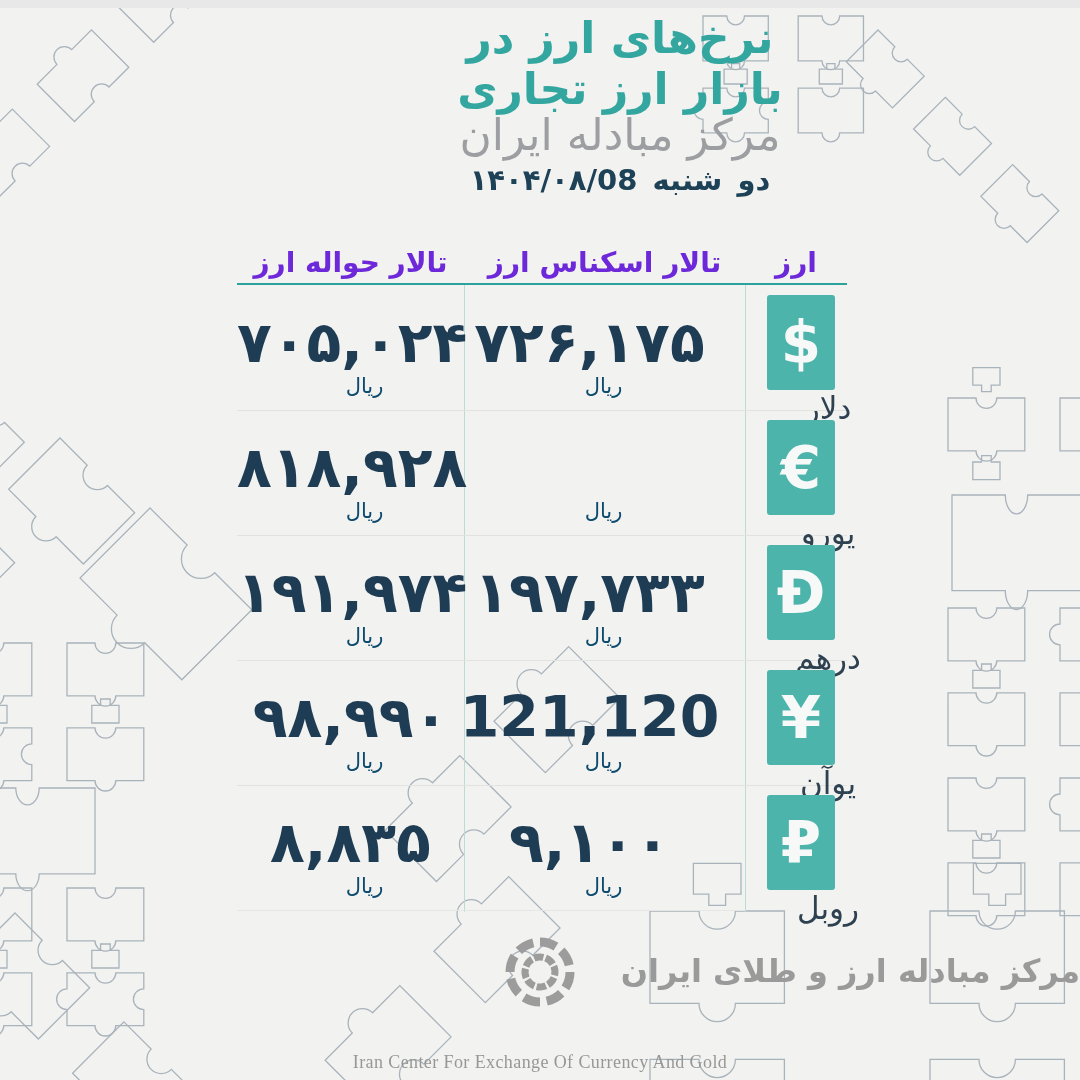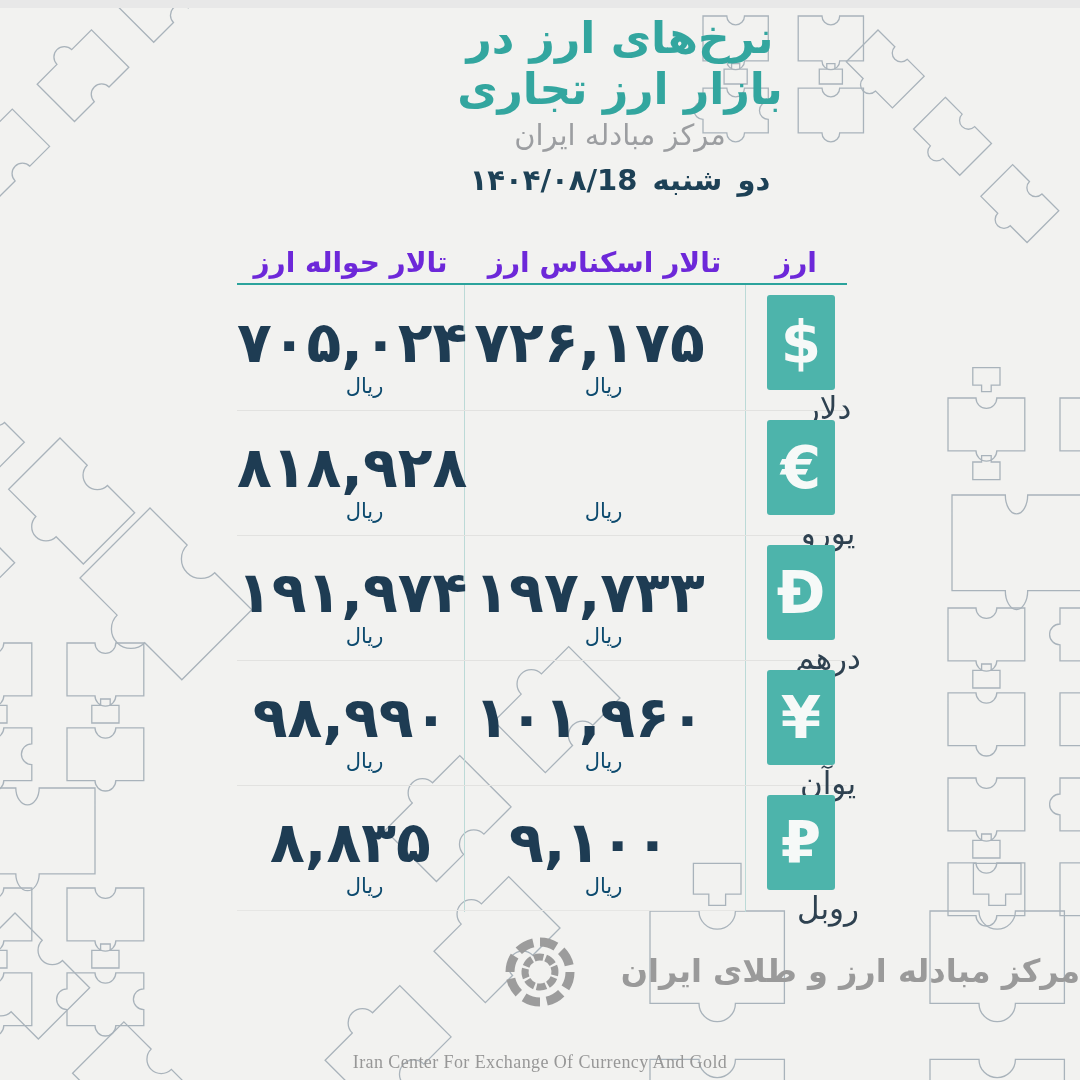--- a/index.html
+++ b/index.html
@@ -6,21 +6,21 @@
   .canvas{
     position:relative;width:1080px;height:1080px;overflow:hidden;
     background:#f2f2f0;
     font-family:"DejaVu Sans",sans-serif;
     margin-top:8px;
   }
   #bg-pattern{position:absolute;left:0;top:0;z-index:0;}
   
   .header{position:absolute;left:380px;top:4px;width:480px;text-align:center;direction:rtl;z-index:2;}
   .title-line{font-size:44px;font-weight:bold;color:#33a69f;line-height:51px;}
-  .subtitle{font-size:29px;color:#9c9ea1;line-height:40px;margin-top:1px;}
+  .subtitle{font-size:44px;color:#9c9ea1;line-height:40px;margin-top:1px;}
   .date-line{font-size:29px;font-weight:bold;color:#1d4156;line-height:36px;margin-top:7px;word-spacing:5px;}
   
   .rate-table{position:absolute;left:237px;top:218px;width:610px;height:688px;direction:rtl;z-index:2;}
   .hcell{position:absolute;top:20px;font-size:28px;font-weight:bold;color:#6d28d9;text-align:center;}
   .h-transfer{left:0;width:227px;}
   .h-banknote{left:227px;width:281px;}
   .h-currency{left:508px;width:102px;}
   .header-underline{position:absolute;left:0;top:57px;width:610px;height:2px;background:#2ba39c;}
   .vdiv{position:absolute;top:59px;height:627px;width:1px;background:#bcdad7;}
   .vdiv1{left:227px;} .vdiv2{left:508px;}
@@ -169,21 +169,21 @@
         <use href="#pp" x="0" y="106"></use>
           <use href="#pp" x="200" y="106"></use>
       </g>
     </g>
   </svg>
 
   <div class="header">
     <div class="title-line">نرخ‌های ارز در</div>
     <div class="title-line">بازار ارز تجاری</div>
     <div class="subtitle">مرکز مبادله ایران</div>
-    <div class="date-line">دو شنبه ۱۴۰۴/۰۸/18</div>
+    <div class="date-line">دو شنبه ۱۴۰۴/۰۸/08</div>
   </div>
 
   <div class="rate-table">
     <div class="hcell h-transfer">تالار حواله ارز</div>
     <div class="hcell h-banknote">تالار اسکناس ارز</div>
     <div class="hcell h-currency">ارز</div>
     <div class="header-underline"></div>
     <div class="vdiv vdiv1"></div>
     <div class="vdiv vdiv2"></div>
     <div class="rowline" style="top:184px"></div>
@@ -241,21 +241,21 @@
         <div class="cur-name">درهم</div>
       </div>
     </div>
 
     <div class="row" style="top:435px">
       <div class="cell c-transfer">
         <div class="num" dir="ltr">۹۸,۹۹۰</div>
         <div class="rial">ریال</div>
       </div>
       <div class="cell c-banknote">
-        <div class="num" dir="ltr">۱۰۱,۹۶۰</div>
+        <div class="num" dir="ltr">121,120</div>
         <div class="rial">ریال</div>
       </div>
       <div class="cell c-currency">
         <div class="cur-icon">
             <span>¥</span>
           </div>
         <div class="cur-name">یوآن</div>
       </div>
     </div>
 

